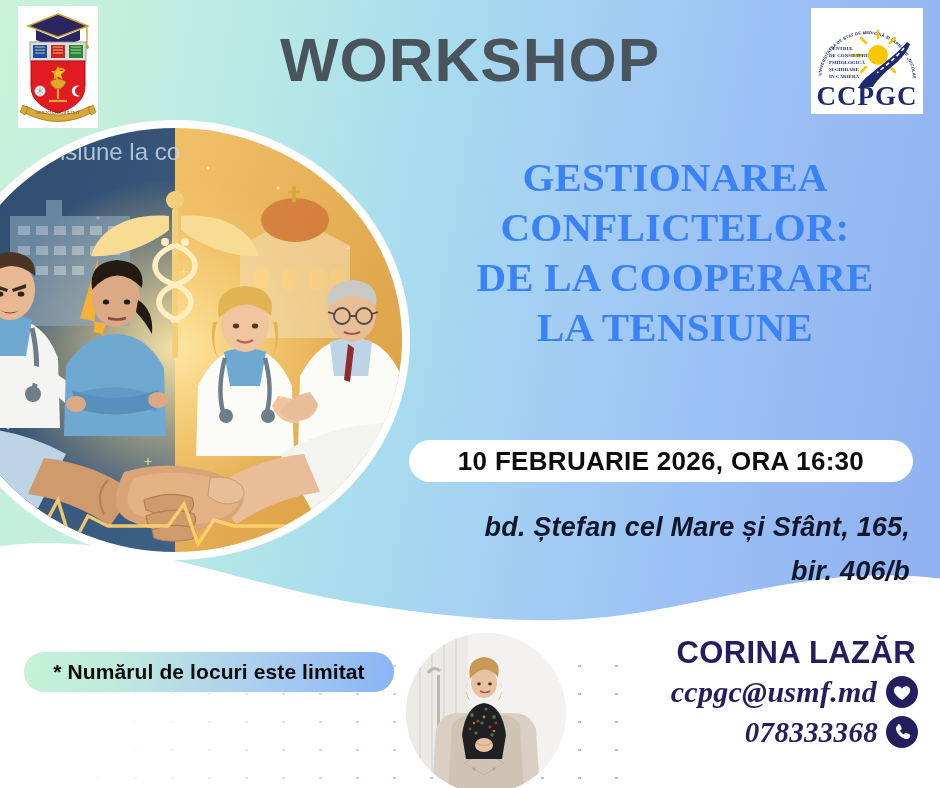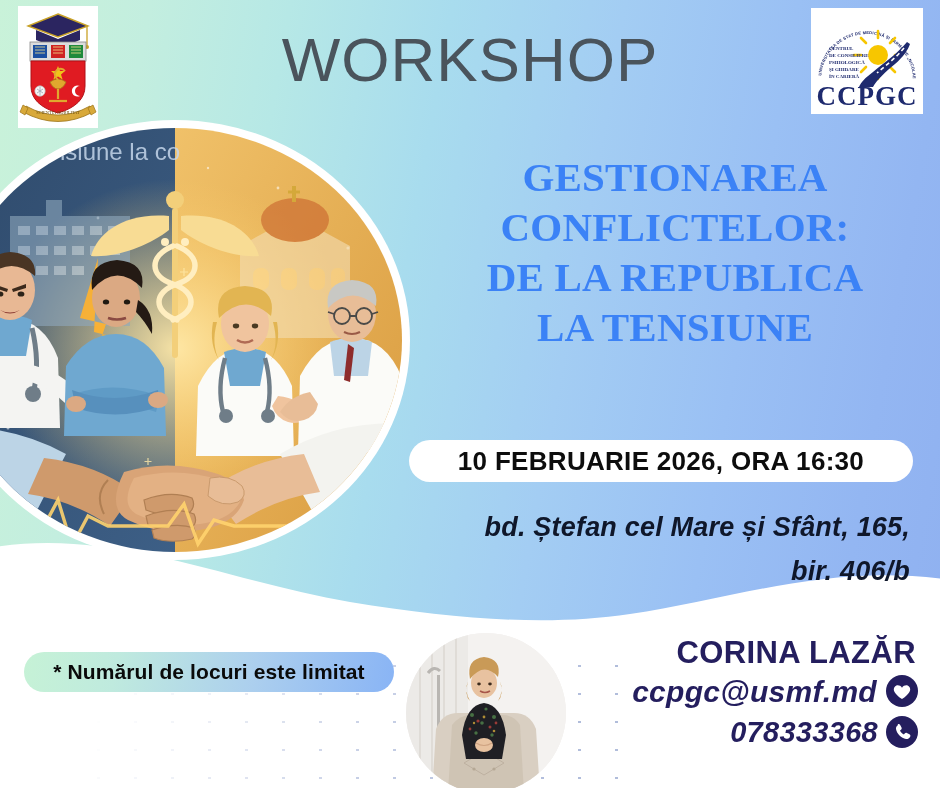--- a/index.html
+++ b/index.html
@@ -35,21 +35,21 @@
   .crest{position:absolute;left:18px;top:6px;width:80px;height:122px;background:#ffffff;}
   .crest svg{display:block;width:100%;height:100%;}
 
   
   .ccpgc{position:absolute;right:17px;top:8px;width:112px;height:106px;background:#ffffff;}
   .ccpgc svg{display:block;width:100%;height:100%;}
 
   
   .workshop{
     position:absolute;left:0;right:0;top:24px;text-align:center;
-    font-size:62px;font-weight:normal;letter-spacing:1px;
+    font-size:62px;font-weight:bold;letter-spacing:1px;
     color:#4a545c;
     font-family:"Liberation Sans", sans-serif;
   }
 
   
   .illus-wrap{
     position:absolute;left:-60px;top:120px;width:470px;height:440px;
     border-radius:50%;
     background:#ffffff;
     padding:0;
@@ -109,22 +109,23 @@
   
   .contact{
     position:absolute;right:22px;top:636px;width:400px;
     text-align:right;color:#241e5e;
   }
   .contact .name{
     font-size:31px;font-weight:bold;letter-spacing:.4px;line-height:1.12;
     padding-right:2px;
   }
   .contact .row{
-    display:flex;justify-content:flex-end;gap:9px;
+    display:flex;align-items:center;justify-content:flex-end;gap:9px;
     margin-top:4px;
+    font-family:Liberation Serif, serif;
   }
   .contact .row .txt{
     font-size:30px;font-weight:bold;font-style:italic;letter-spacing:.3px;
   }
   .contact .row.phone{margin-top:7px;gap:8px;}
   .contact .row.phone .txt{font-size:29px;}
   .cicon{width:32px;height:32px;flex:0 0 32px;}
   .cicon svg{display:block;width:100%;height:100%;}
 </style>
 </head>
@@ -416,21 +417,21 @@
         <path d="M40 398 L96 398 L110 372 L124 418 L140 388 L160 398 L220 398 L236 376 L250 416 L266 392 L286 398 L420 398" fill="none" stroke="#ffd36e" stroke-width="3.4" opacity=".9"></path>
 
         <text x="158" y="32" font-family="Liberation Sans, sans-serif" font-size="24" fill="#c5d6ea" opacity=".85" text-anchor="middle">tensiune la co</text>
       </svg>
     </div>
   </div>
 
   <div class="title">
     <div>GESTIONAREA</div>
     <div>CONFLICTELOR:</div>
-    <div>DE LA REPUBLICA</div>
+    <div>DE LA COOPERARE</div>
     <div>LA TENSIUNE</div>
   </div>
 
   <div class="date-pill">
     <span>10 FEBRUARIE 2026, ORA 16:30</span>
   </div>
 
   <div class="addr">
     <div>bd. Ștefan cel Mare și Sfânt,  165,</div>
     <div>bir. 406/b</div>

